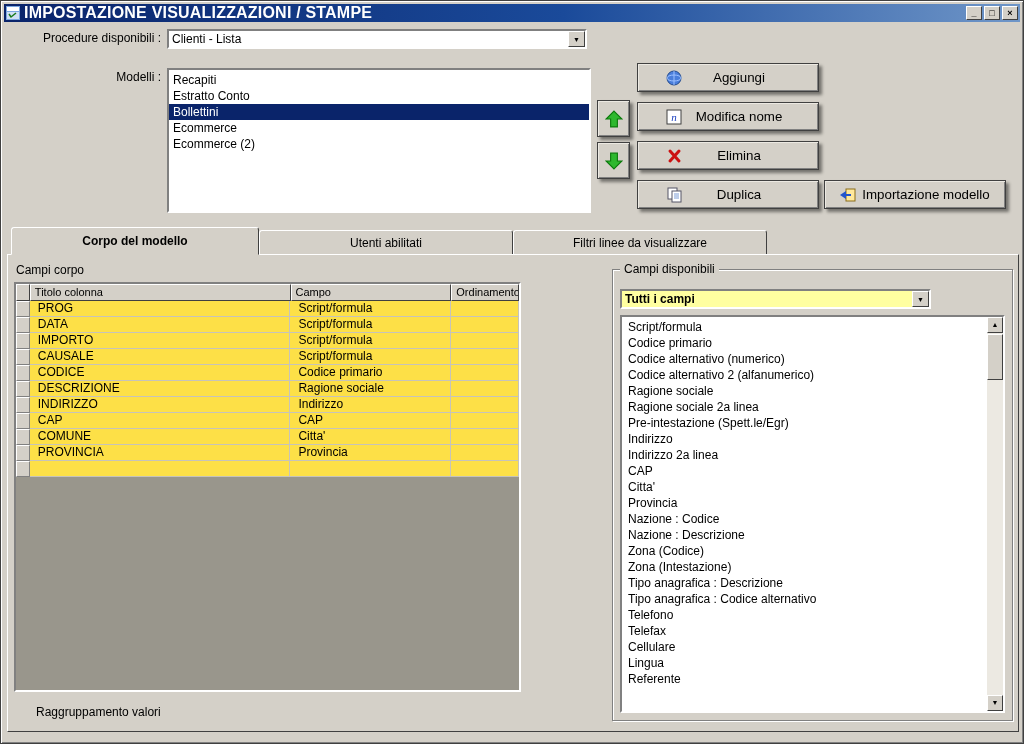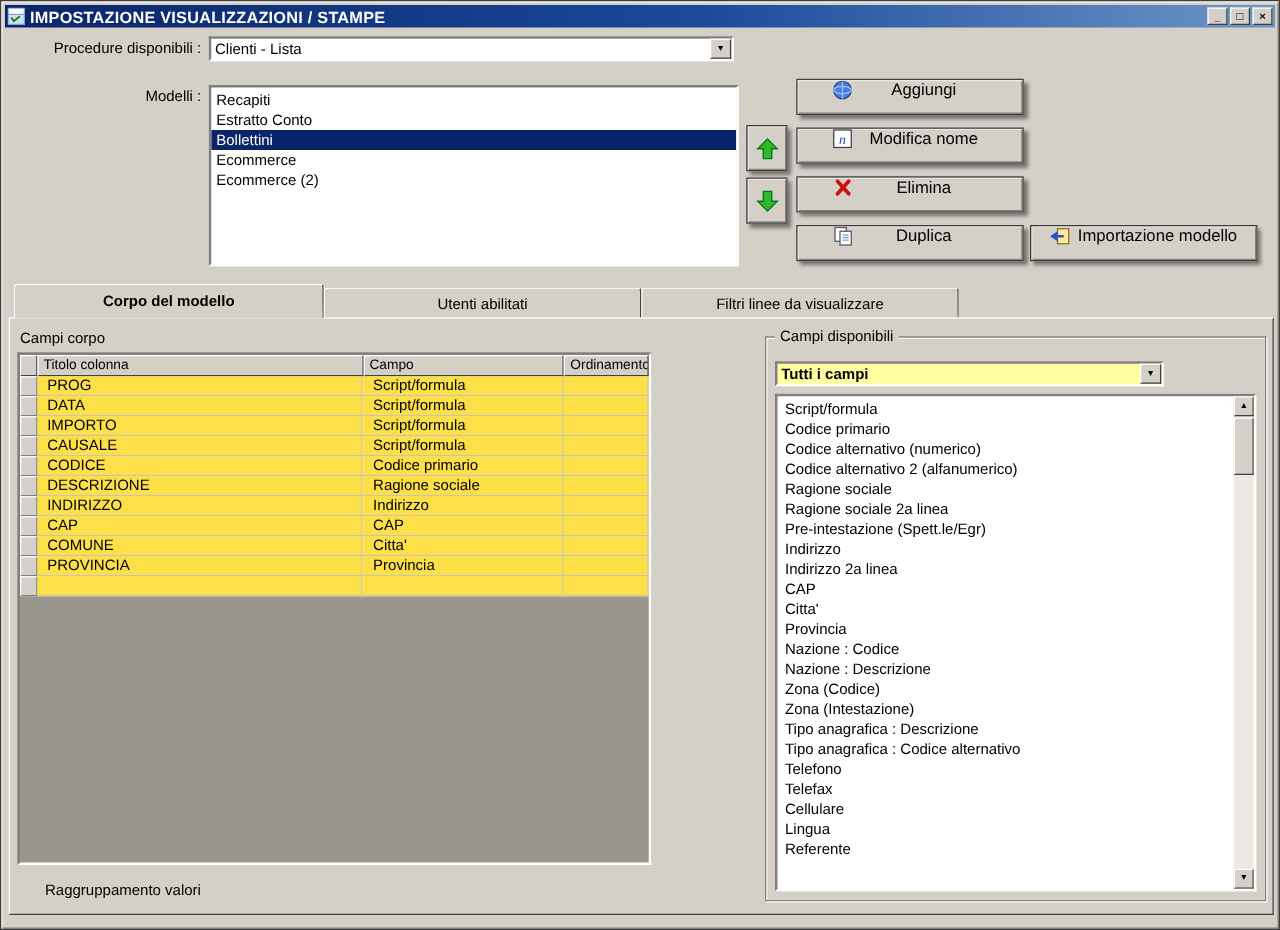--- a/index.html
+++ b/index.html
@@ -7,21 +7,21 @@
   body { font-family:"Liberation Sans", sans-serif; font-size:12px; background:#d4d0c8; overflow:hidden; color:#000; }
 
   .window { position:relative; width:1024px; height:744px; background:#d4d0c8;
             border:1px solid #404040; box-shadow: inset 1px 1px 0 #fff, inset -1px -1px 0 #808080; }
 
   
   .titlebar { position:absolute; left:3px; top:3px; right:3px; height:18px;
               background:linear-gradient(to right,#0a246a 0%,#1a4a9a 55%,#6f96c8 100%);
               display:flex; align-items:center; padding:0 2px; }
   .title-icon { width:14px; height:14px; margin-right:4px; flex:0 0 auto; }
-  .title-text { color:#fff; font-weight:bold; font-size:13px; letter-spacing:.2px; white-space:nowrap; }
+  .title-text { color:#fff; font-weight:bold; font-size:16px; letter-spacing:.2px; white-space:nowrap; }
   .win-controls { margin-left:auto; display:flex; gap:2px; }
   .win-btn { width:16px; height:14px; background:#d4d0c8; border:1px solid;
              border-color:#fff #404040 #404040 #fff; font-size:9px; line-height:11px;
              text-align:center; font-weight:bold; cursor:pointer; }
   .shadowed { box-shadow: inset 1px 1px 0 #ece9e2, inset -1px -1px 0 #808080, 3px 3px 3px rgba(0,0,0,.45); }
 
   .label { position:absolute; white-space:nowrap; }
 
   
   .combo { position:absolute; background:#fff; border:2px solid; border-color:#808080 #fff #fff #808080; }
@@ -32,21 +32,21 @@
   .combo.yellow { background:#ffffa0; }
   .combo.yellow .combo-value { font-weight:bold; }
 
   
   .listbox { position:absolute; background:#fff; border:2px solid; border-color:#808080 #fff #fff #808080; overflow:hidden; }
   .li { height:16px; line-height:16px; padding-left:4px; white-space:nowrap; cursor:default; }
   .li.selected { background:#0a246a; color:#fff; }
 
   
   .act-btn { position:absolute; width:182px; height:29px; background:#d4d0c8;
-             border:1px solid #404040; display:flex; cursor:pointer; }
+             border:1px solid #404040; display:flex; align-items:center; cursor:pointer; }
   .act-btn .ico { margin-left:28px; width:18px; height:16px; flex:0 0 auto; }
   .act-btn .cap { flex:1; text-align:center; margin-right:24px; }
   .act-btn.wideico .ico { margin-left:14px; }
   .act-btn.wideico .cap { margin-right:10px; }
 
   
   .arrow-btn { position:absolute; width:33px; height:37px; background:#d4d0c8;
                border:1px solid #404040; display:flex; align-items:center; justify-content:center; cursor:pointer; }
 
   

